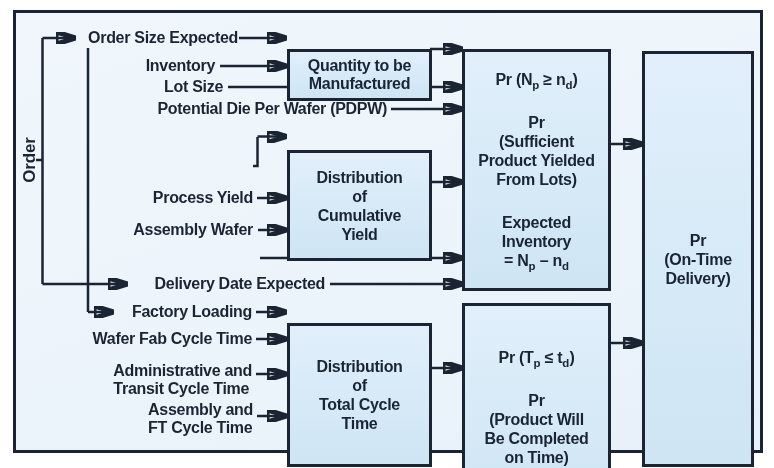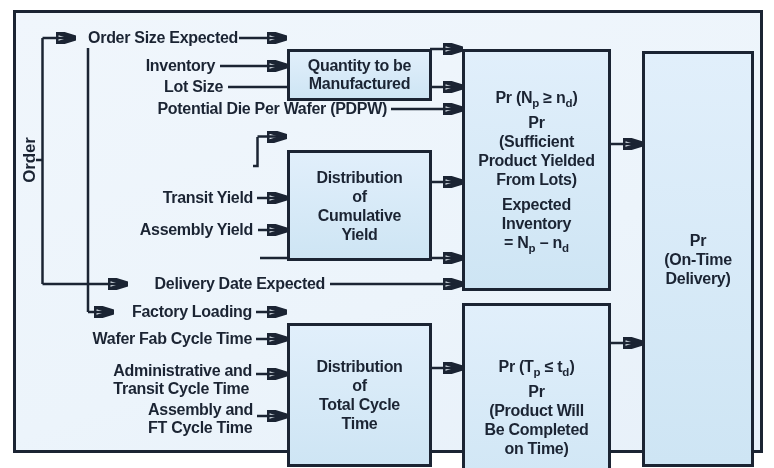--- a/index.html
+++ b/index.html
@@ -23,21 +23,21 @@
   svg.wires path{stroke:var(--ink);stroke-width:2.5;fill:none;}
   .box{
     position:absolute;box-sizing:border-box;border:3px solid var(--ink);
     background:linear-gradient(180deg,var(--fill-top) 0%,var(--fill-bot) 100%);
     display:flex;flex-direction:column;align-items:center;justify-content:center;
     text-align:center;font-size:16px;line-height:19px;letter-spacing:-0.3px;
     white-space:pre-line;
     margin-top:24px;
   }
   .box .block{white-space:pre-line;}
-  .box .stack{display:flex;flex-direction:column;align-items:center;gap:6px;}
+  .box .stack{display:flex;flex-direction:column;align-items:center;gap:24px;}
   .lbl{
     position:absolute;font-size:16px;line-height:18px;letter-spacing:-0.3px;
     white-space:pre-line;transform:translateY(-50%);
   }
   sub{font-size:11.5px;vertical-align:-4px;line-height:0;letter-spacing:0;}
   #order-label{
     position:absolute;left:30px;top:160px;
     transform:translate(-50%,-50%) rotate(-90deg);
     font-size:17px;letter-spacing:-0.2px;
   }
@@ -85,22 +85,22 @@
     <path d="M610,144 H639" marker-end="url(#ah)"></path>
     <path d="M610,343 H639" marker-end="url(#ah)"></path>
   </svg>
 
   <div id="order-label">Order</div>
 
   <div class="lbl" style="right:536px;top:38px">Order Size Expected</div>
   <div class="lbl" style="right:559px;top:66px">Inventory</div>
   <div class="lbl" style="right:551px;top:87px">Lot Size</div>
   <div class="lbl" style="right:387px;top:109px">Potential Die Per Wafer (PDPW)</div>
-  <div class="lbl" style="right:521px;top:198px">Transit Yield</div>
-  <div class="lbl" style="right:521px;top:230px">Assembly Yield</div>
+  <div class="lbl" style="right:521px;top:198px">Process Yield</div>
+  <div class="lbl" style="right:521px;top:230px">Assembly Wafer</div>
   <div class="lbl" style="right:449px;top:284px">Delivery Date Expected</div>
   <div class="lbl" style="right:522px;top:312px">Factory Loading</div>
   <div class="lbl" style="right:522px;top:339px">Wafer Fab Cycle Time</div>
   <div class="lbl" style="right:522px;top:380px">Administrative and
 Transit Cycle Time</div>
   <div class="lbl" style="right:521px;top:419px">Assembly and
 FT Cycle Time</div>
 
   <div class="box" style="left:287px;top:25px;width:145px;height:52px;line-height:18px">Quantity to be
 Manufactured</div>

